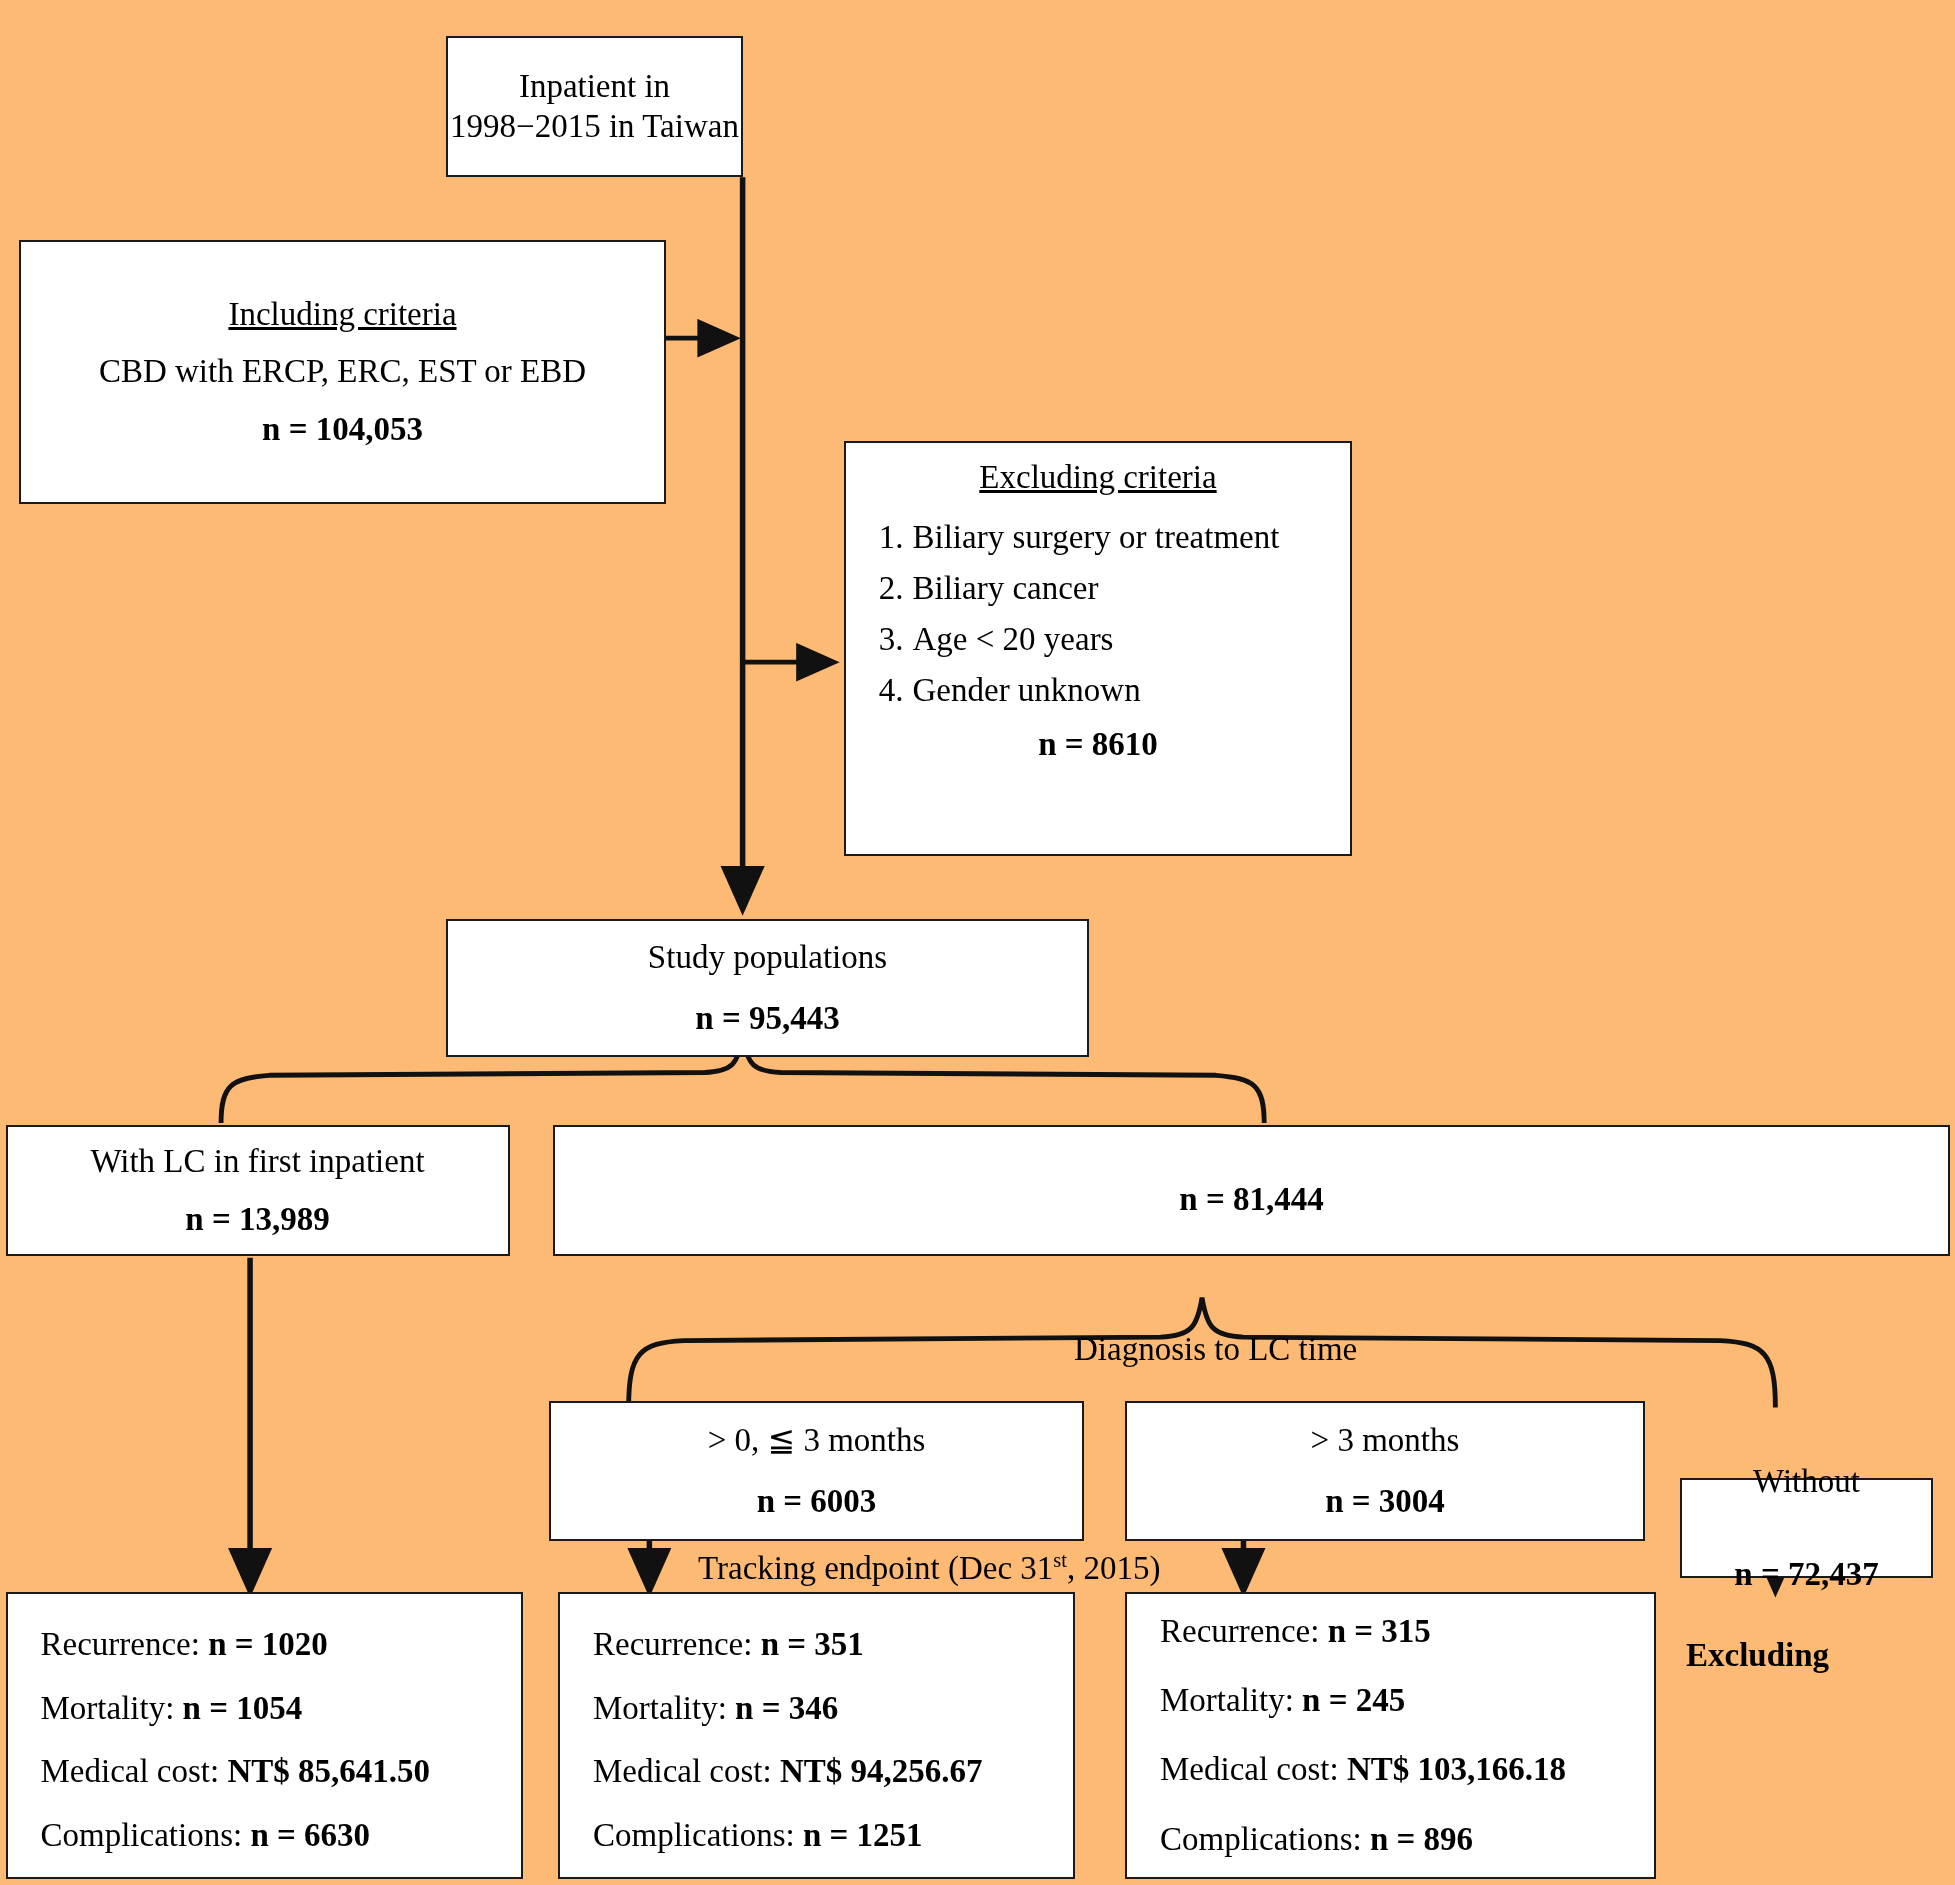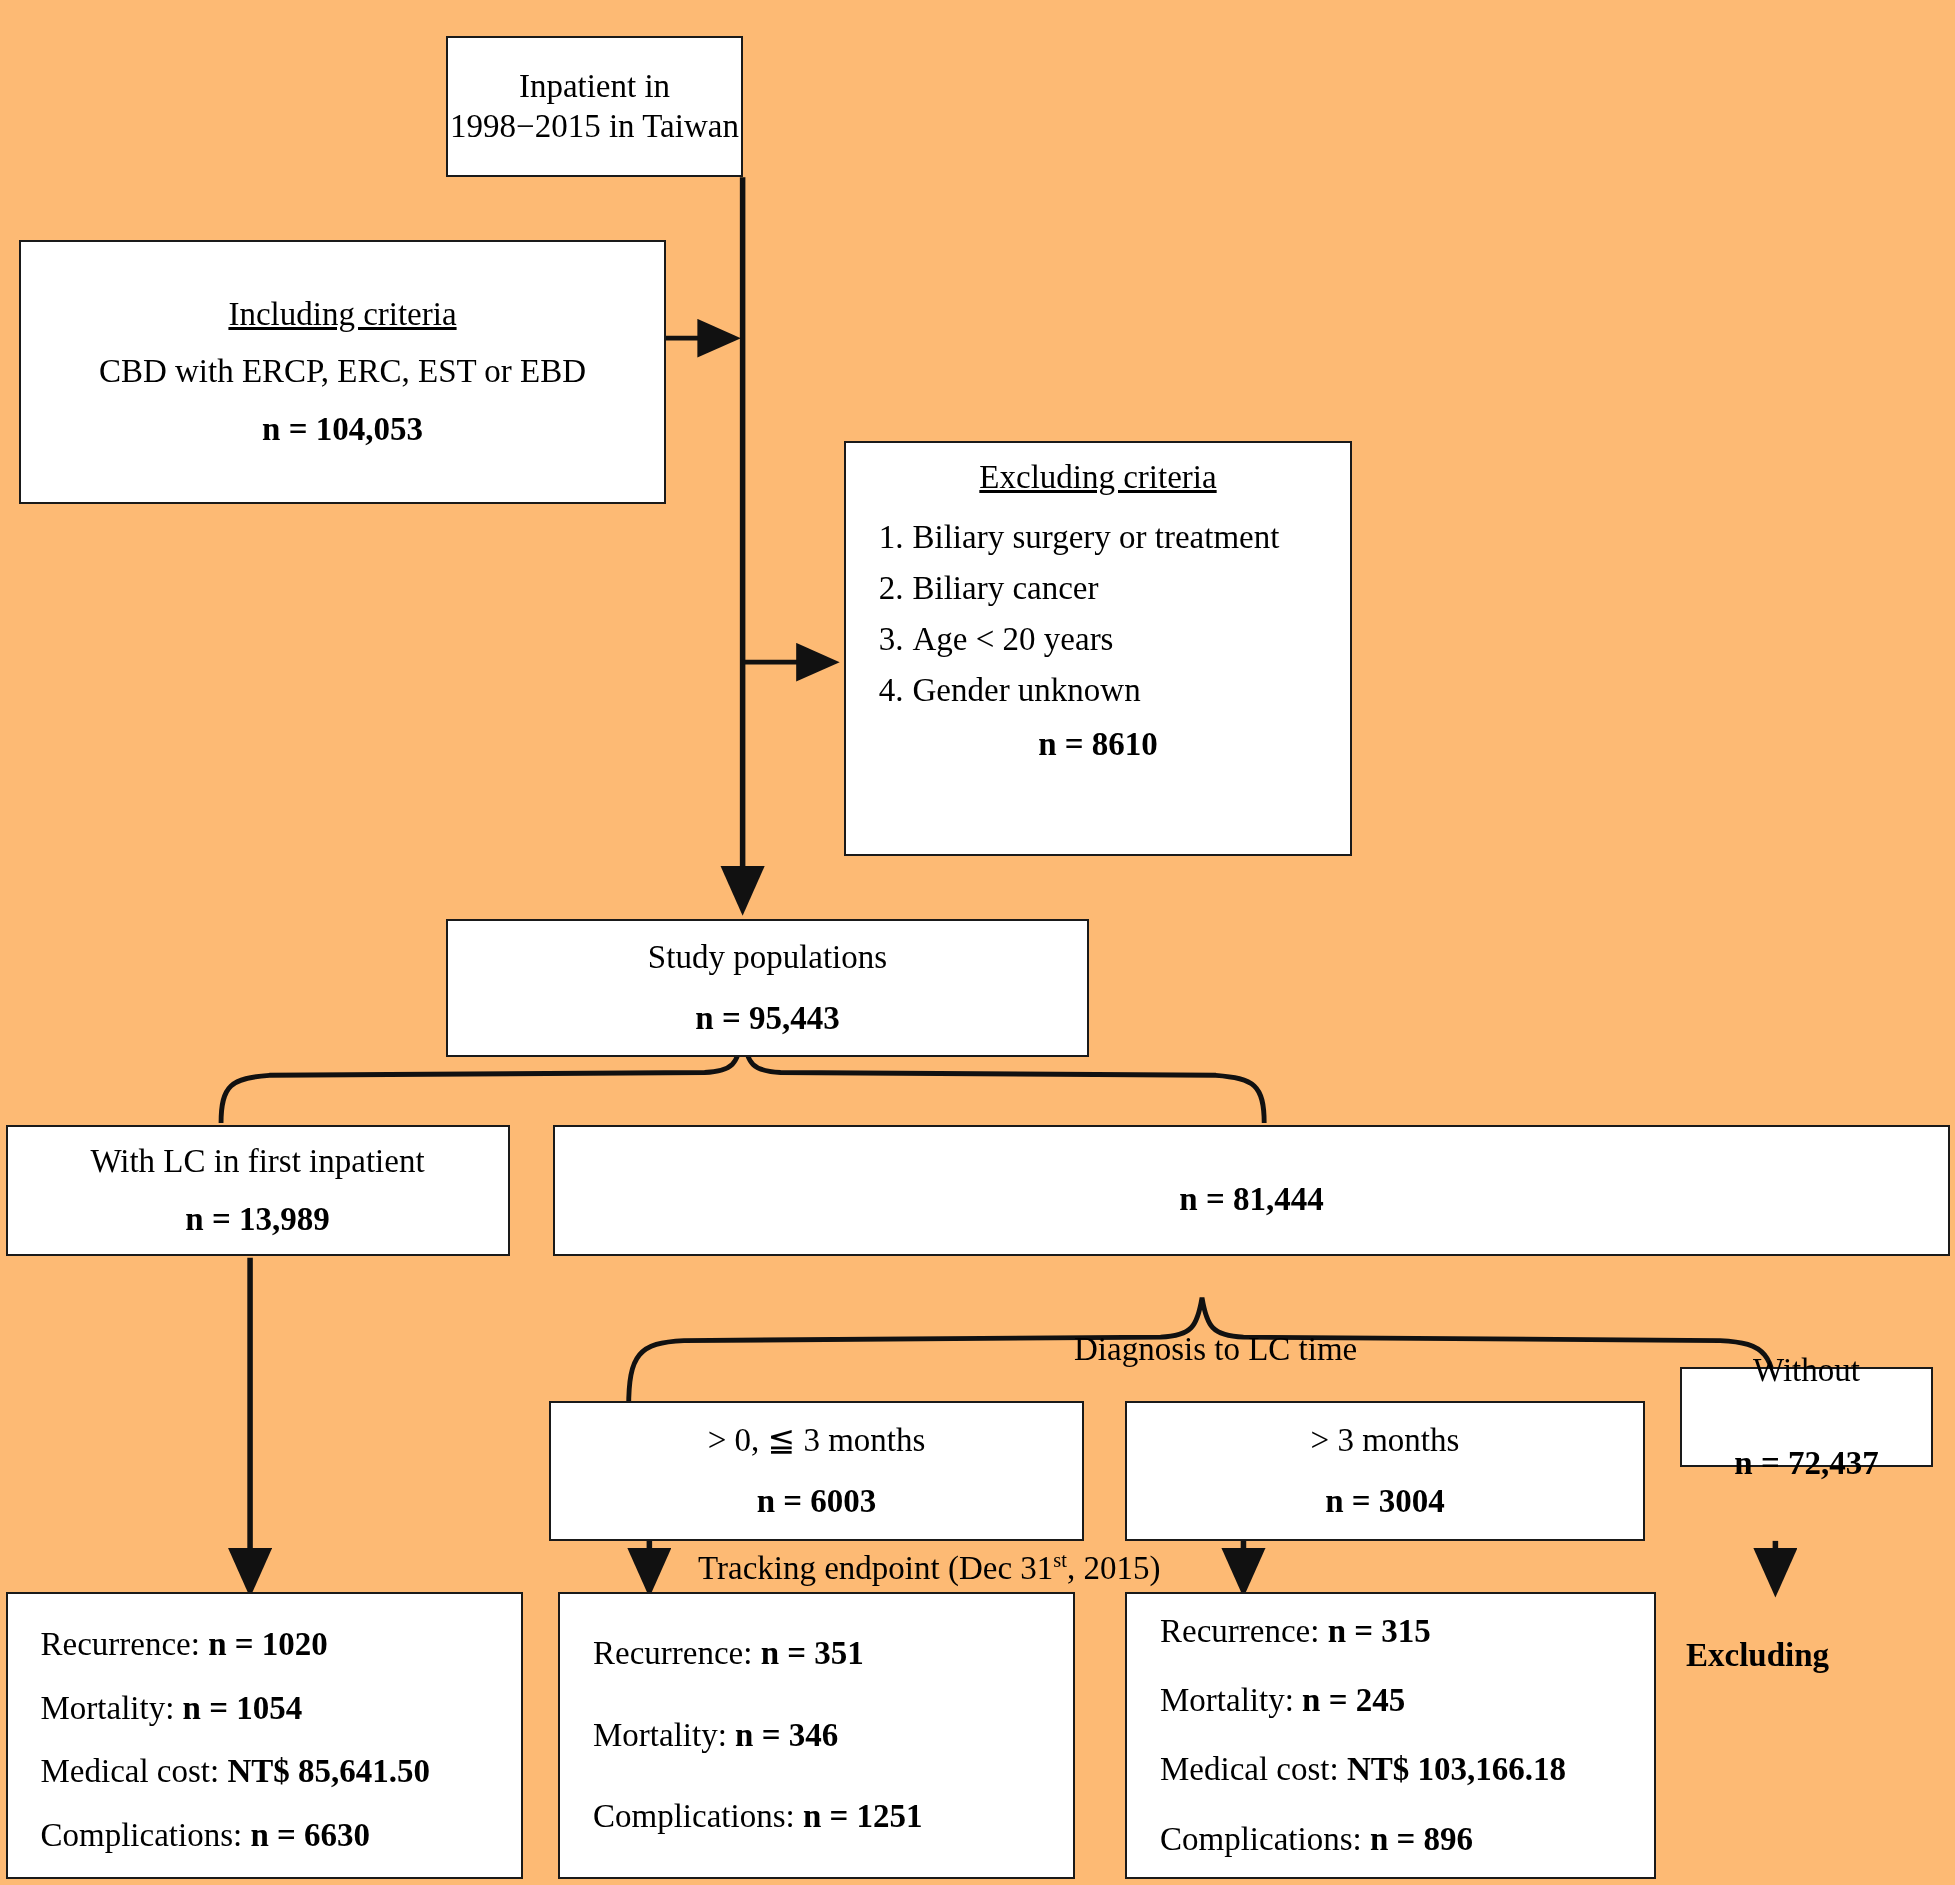--- a/index.html
+++ b/index.html
@@ -169,21 +169,21 @@
   <div class="box" style="left:549px; top:1401px; width:535px; height:140px;">
     <div class="t">&gt; 0, ≦ 3 months</div>
     <div class="tb" style="margin-top:21px;">n = 6003</div>
   </div>
 
   <div class="box" style="left:1125px; top:1401px; width:520px; height:140px;">
     <div class="t">&gt; 3 months</div>
     <div class="tb" style="margin-top:21px;">n = 3004</div>
   </div>
 
-  <div class="box" style="left:1680px; top:1367px; width:253px; height:100px;gap:32px;">
+  <div class="box" style="left:1680px; top:1478px; width:253px; height:100px;gap:32px;">
     <div class="t">Without</div>
     <div class="tb" style="margin-top:21px;">n = 72,437</div>
   </div>
 
   <div class="freetext" style="left:698px; top:1548px;">
     <span>Tracking endpoint (Dec 31</span><sup>st</sup><span>, 2015)</span>
   </div>
 
   <div class="box left-align" style="left:5.5px; top:1592px; width:517px; height:287px; padding:19.3px 21px; justify-content:space-around;">
     <p class="resline">
@@ -207,20 +207,24 @@
   <div class="box left-align" style="left:558px; top:1592px; width:517px; height:287px; padding:19.3px 21px; justify-content:space-around;">
     <p class="resline">
       <span>Recurrence:</span>
       <span class="bold">n = 351</span>
     </p>
     <p class="resline">
       <span>Mortality:</span>
       <span class="bold">n = 346</span>
     </p>
     <p class="resline">
+      <span>Medical cost:</span>
+      <span class="bold">NT$ 94,256.67</span>
+    </p>
+    <p class="resline">
       <span>Complications:</span>
       <span class="bold">n = 1251</span>
     </p>
   </div>
 
   <div class="box left-align" style="left:1125px; top:1592px; width:531px; height:287px; padding:3px 21px; justify-content:space-around;">
     <p class="resline">
       <span>Recurrence:</span>
       <span class="bold">n = 315</span>
     </p>

